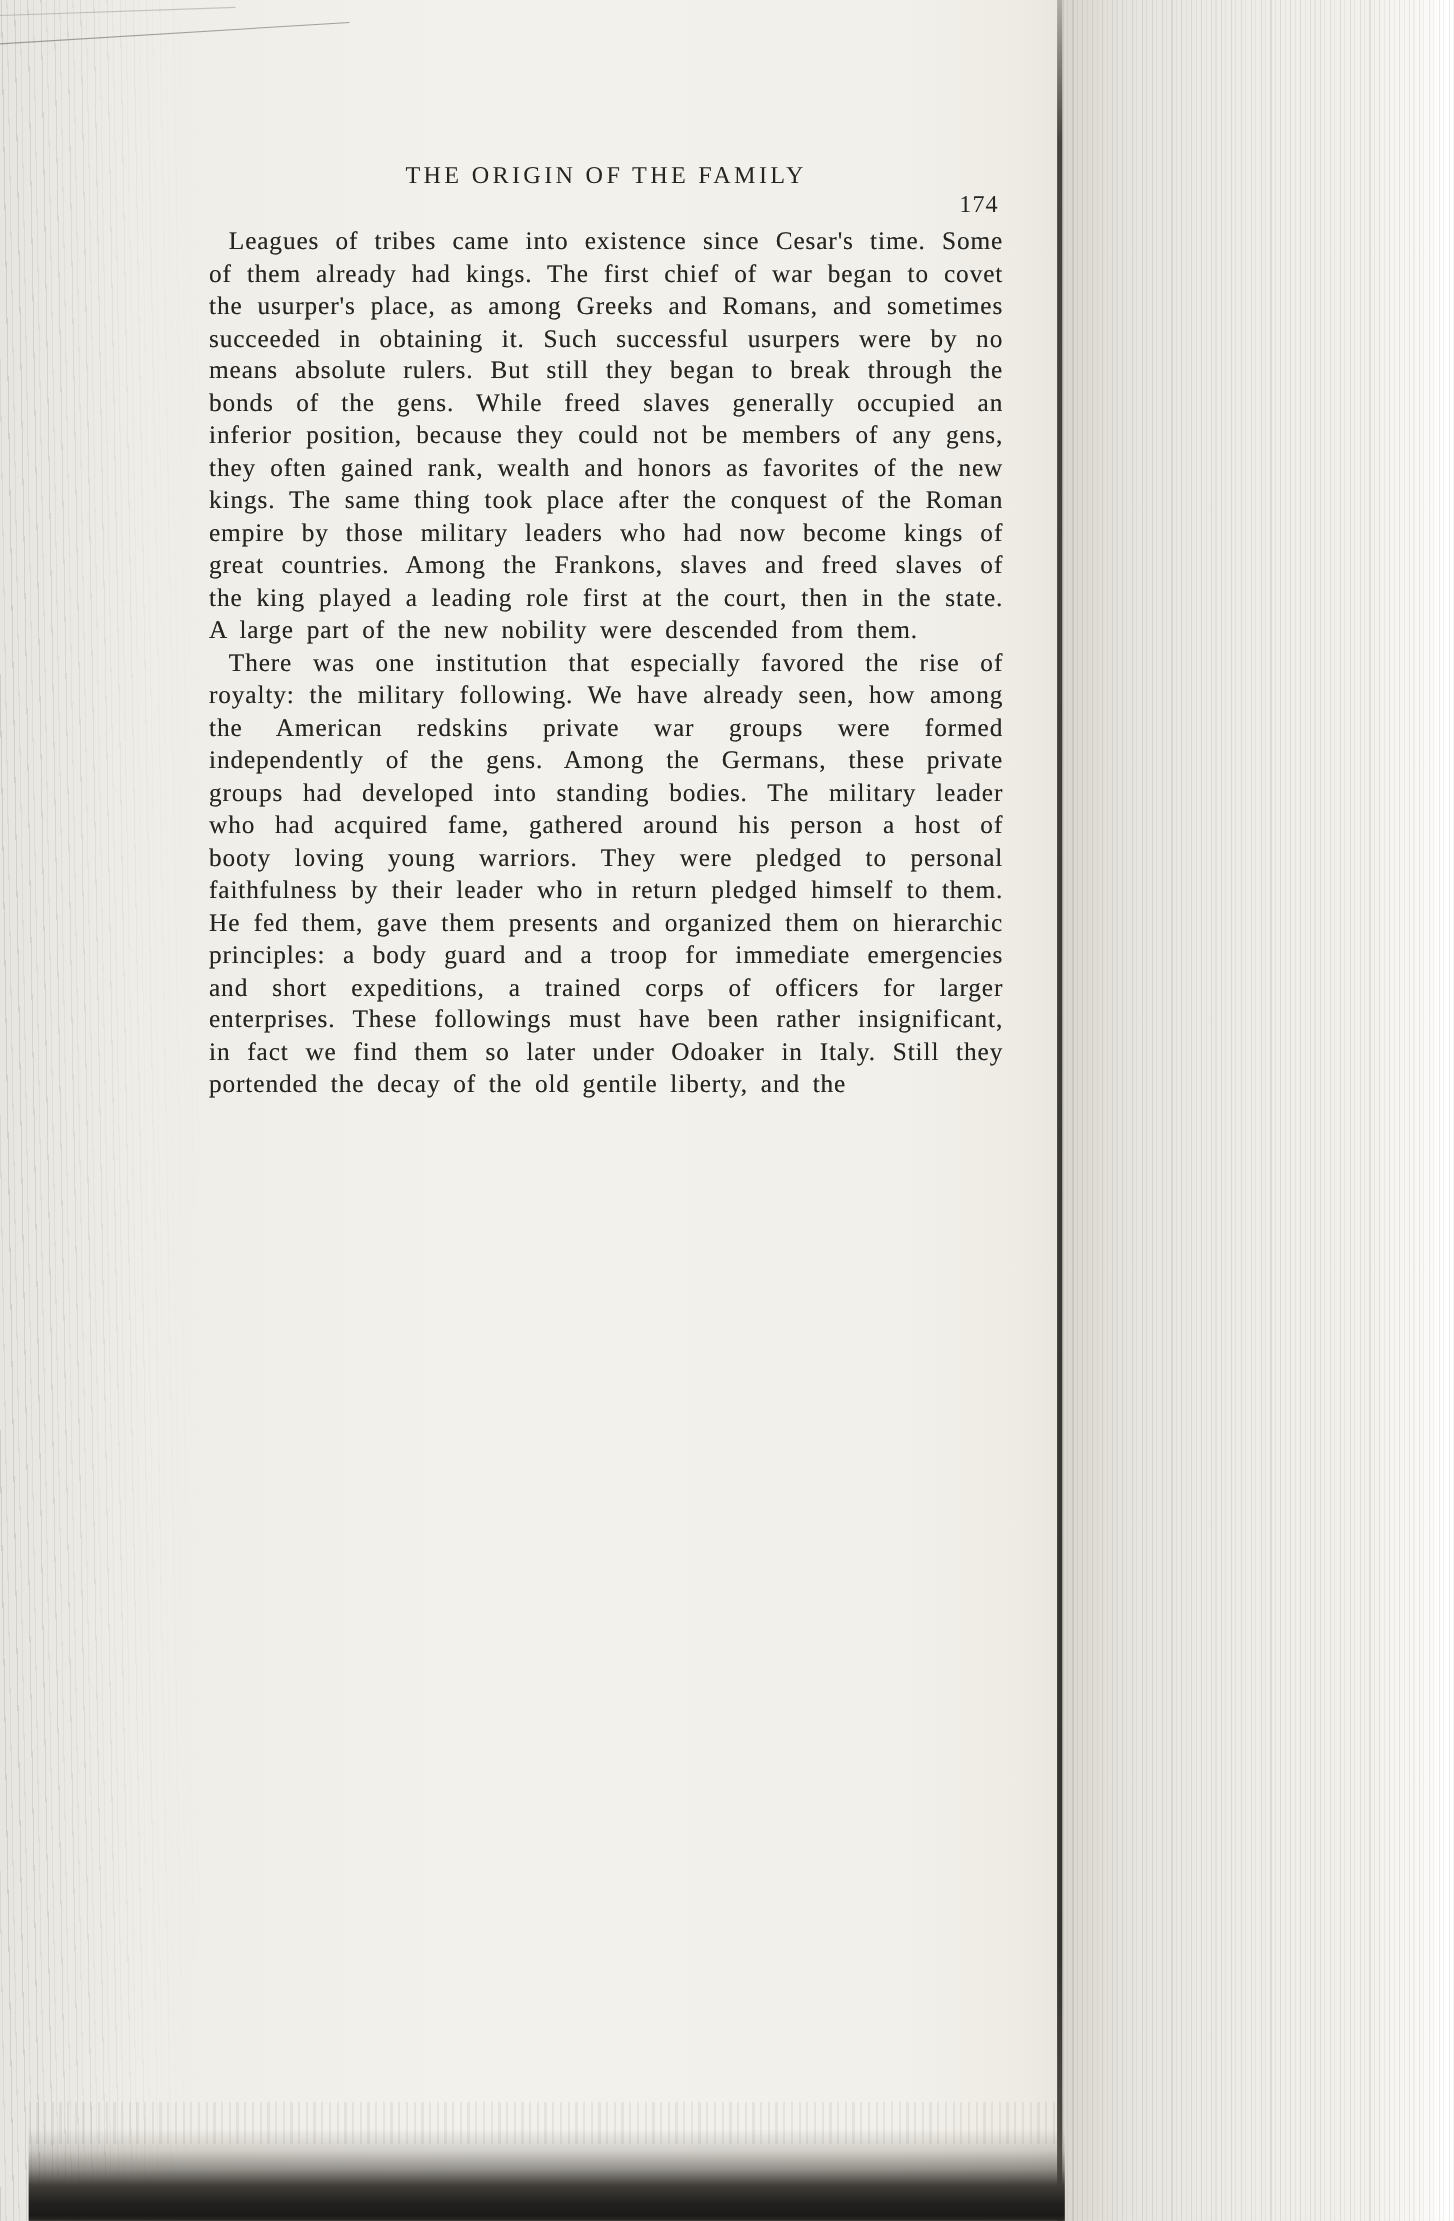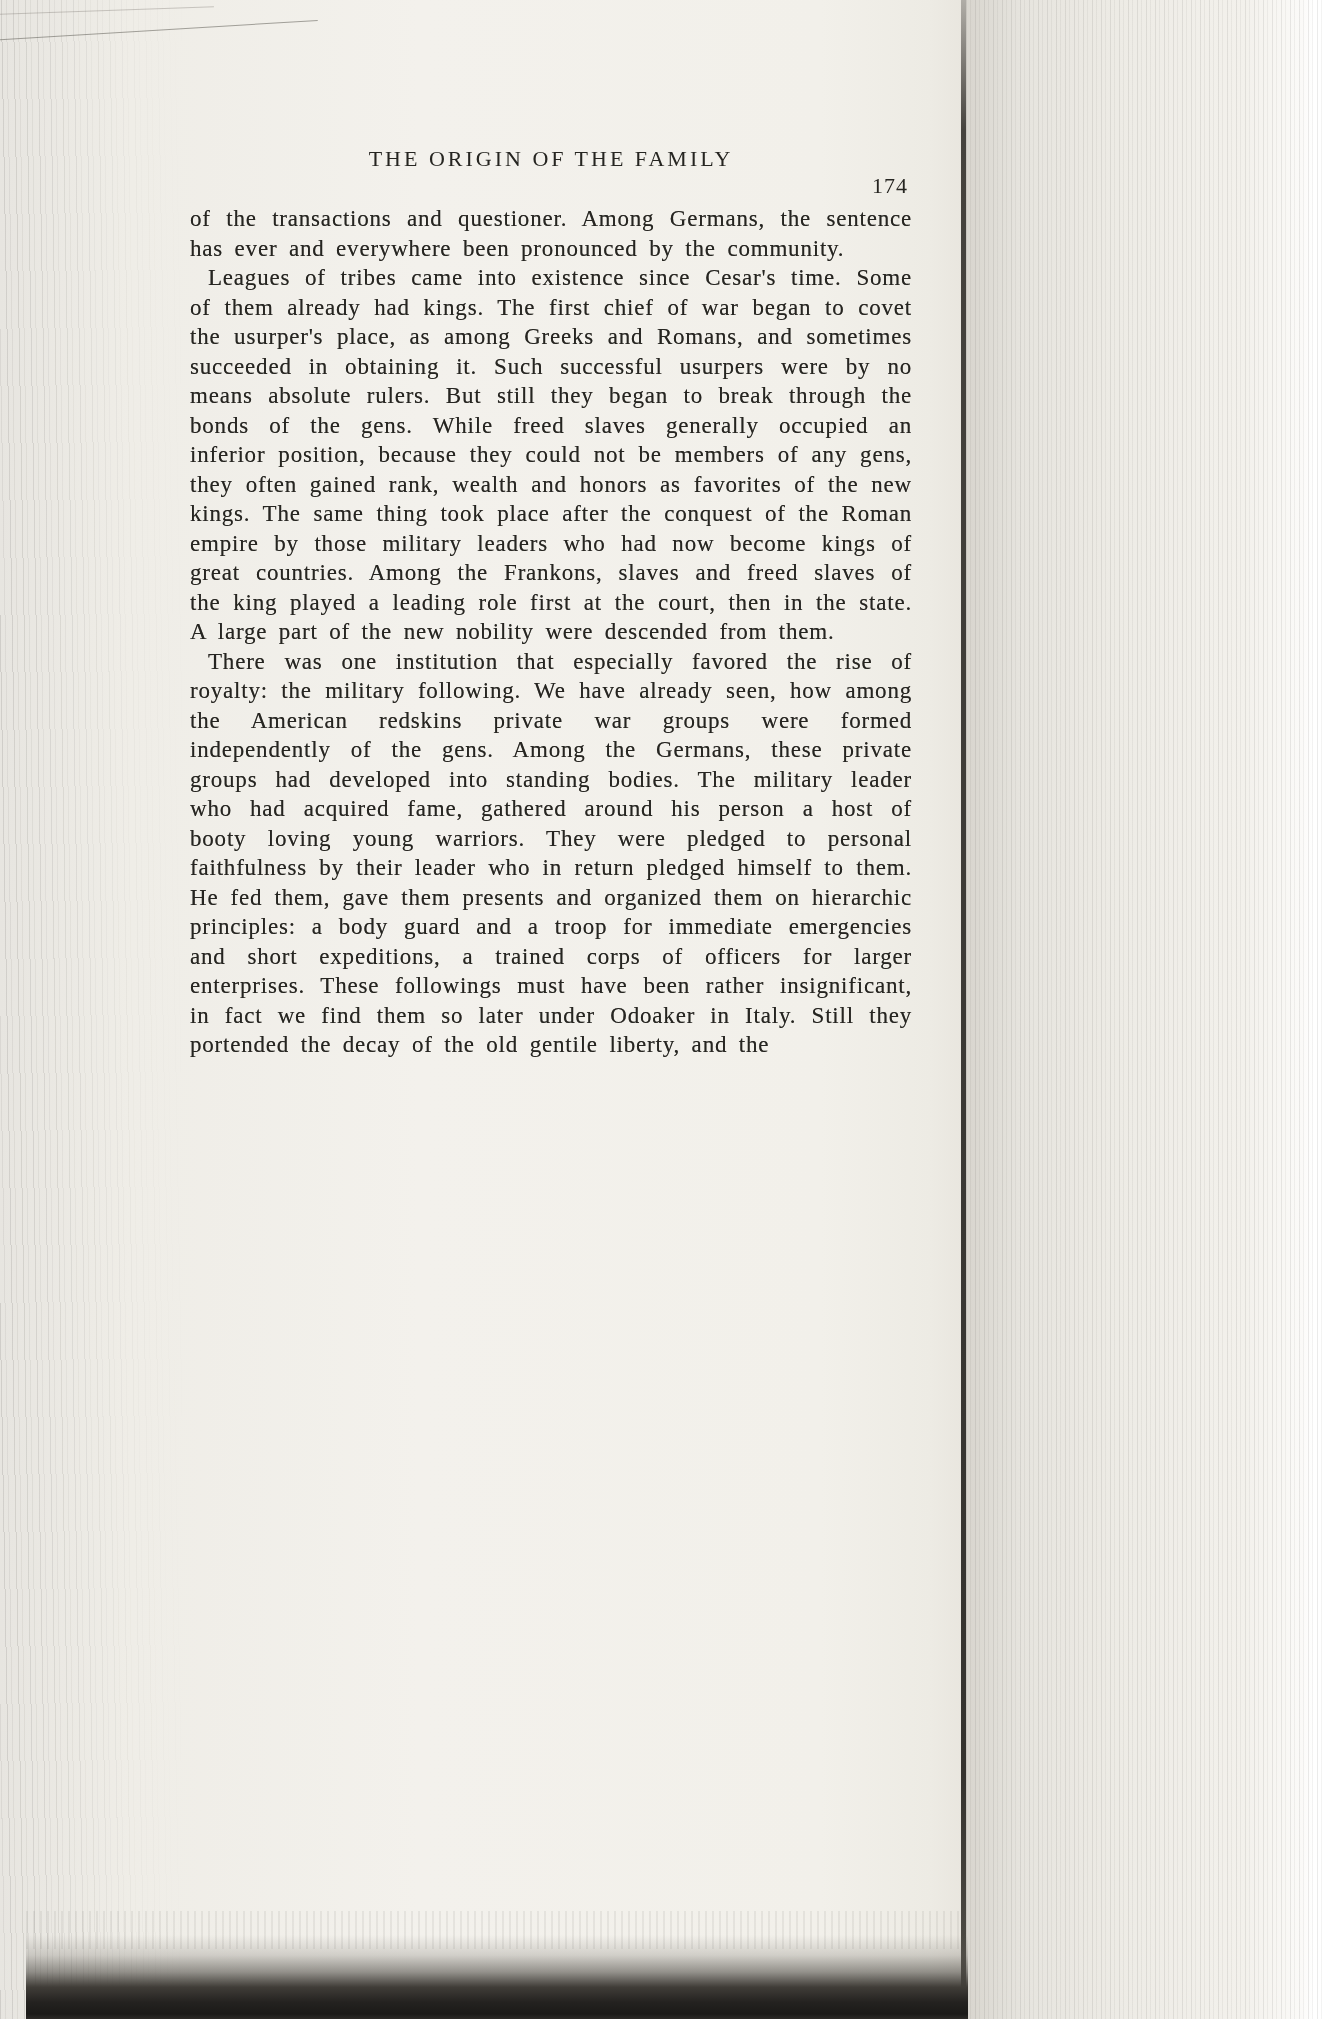--- a/index.html
+++ b/index.html
@@ -147,20 +147,19 @@
   <div class="right-foredge"></div>
   <div class="bottom-speckle"></div>
   <div class="bottom-band"></div>
 
   <div class="content">
     <div class="header">
       <span class="running-title">THE ORIGIN OF THE FAMILY</span>
       <span class="page-number">174</span>
     </div>
 
-    <p class="body-para no-indent">of the transactions and questioner. Among Germans, the sentence has ever and everywhere been pronounced by the community.</p>
 
     <p class="body-para">Leagues of tribes came into existence since Cesar's time. Some of them already had kings. The first chief of war began to covet the usurper's place, as among Greeks and Romans, and sometimes succeeded in obtaining it. Such successful usurpers were by no means absolute rulers. But still they began to break through the bonds of the gens. While freed slaves generally occupied an inferior position, because they could not be members of any gens, they often gained rank, wealth and honors as favorites of the new kings. The same thing took place after the conquest of the Roman empire by those military leaders who had now become kings of great countries. Among the Frankons, slaves and freed slaves of the king played a leading role first at the court, then in the state. A large part of the new nobility were descended from them.</p>
 
     <p class="body-para">There was one institution that especially favored the rise of royalty: the military following. We have already seen, how among the American redskins private war groups were formed independently of the gens. Among the Germans, these private groups had developed into standing bodies. The military leader who had acquired fame, gathered around his person a host of booty loving young warriors. They were pledged to personal faithfulness by their leader who in return pledged himself to them. He fed them, gave them presents and organized them on hierarchic principles: a body guard and a troop for immediate emergencies and short expeditions, a trained corps of officers for larger enterprises. These followings must have been rather insignificant, in fact we find them so later under Odoaker in Italy. Still they portended the decay of the old gentile liberty, and the</p>
   </div>
 
 </div>
 
 </body></html>

